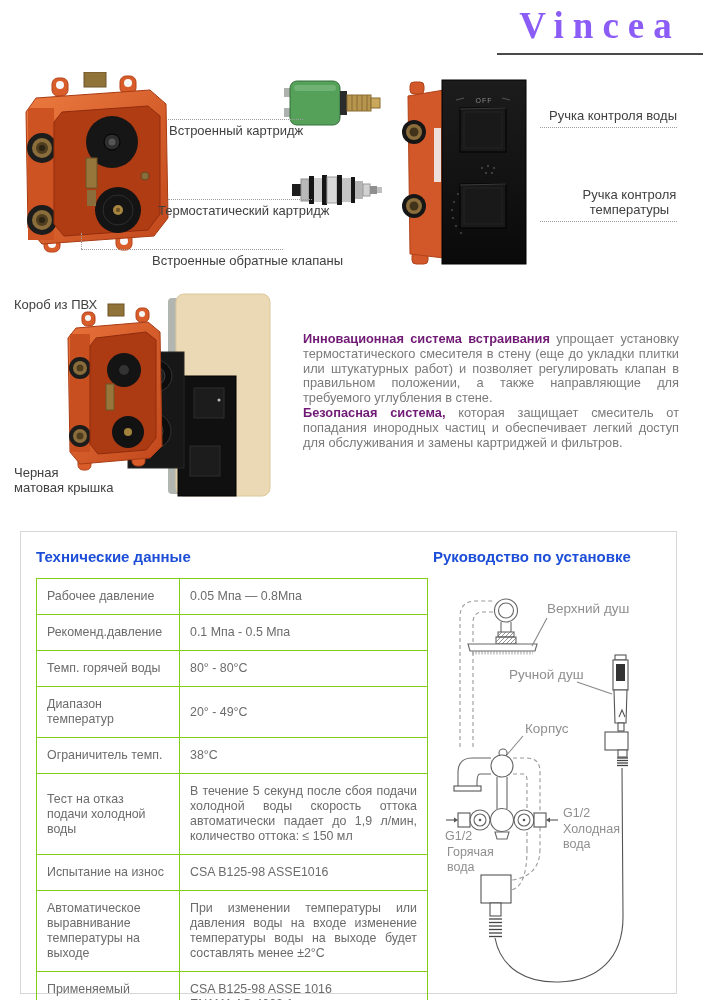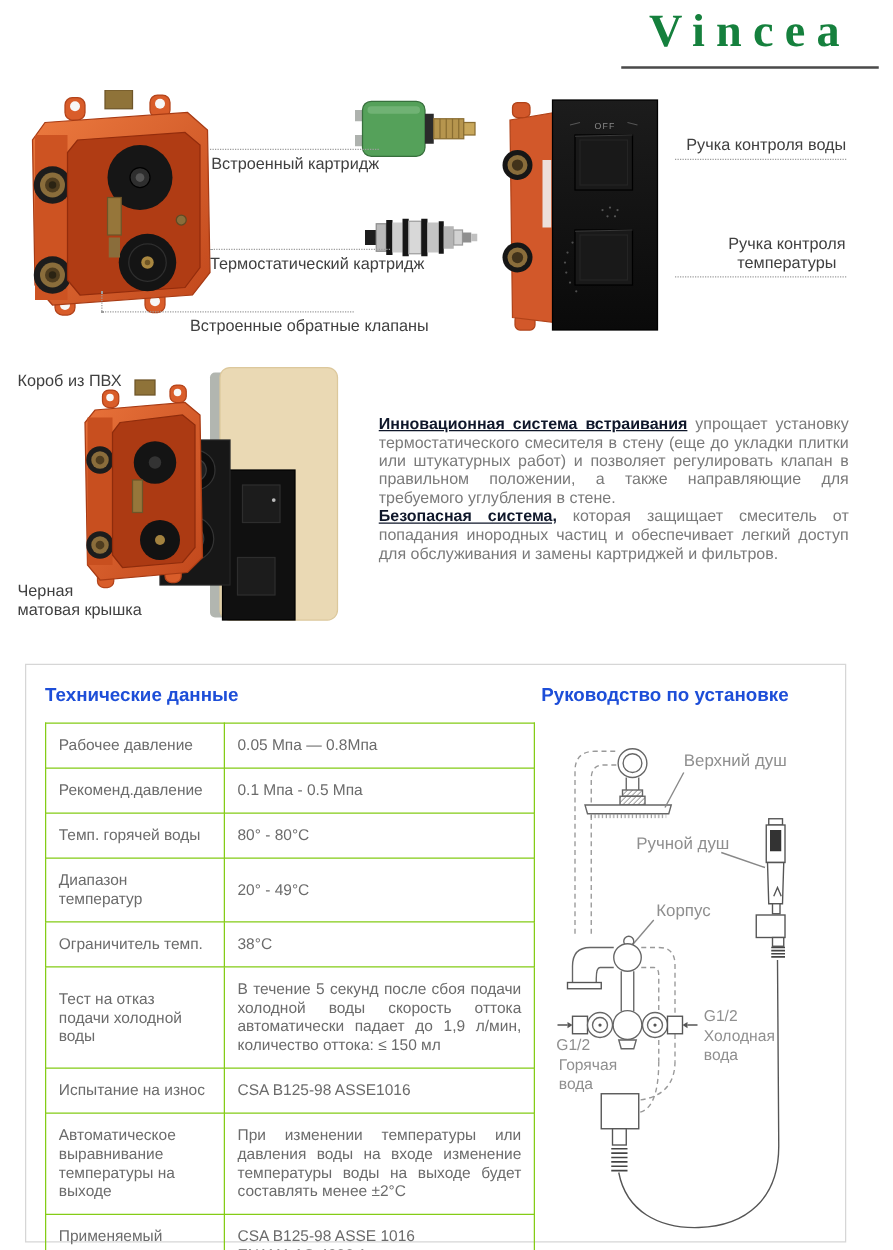--- a/index.html
+++ b/index.html
@@ -1,33 +1,33 @@
 <!DOCTYPE html>
 <html><head>
 <meta charset="utf-8">
 <style>
   html,body{margin:0;padding:0;background:#fff;}
   #page{position:relative;width:714px;height:1000px;background:#fff;overflow:hidden;
         font-family:"Liberation Sans", sans-serif;}
   
   .logo{position:absolute;left:497px;top:4px;width:206px;text-align:center;
         font-family:"Liberation Serif", serif;font-weight:bold;font-size:37px;
-        letter-spacing:9px;color:#15803d;border-bottom:2px solid #4a4a4a;
+        letter-spacing:9px;color:#8b5cf6;border-bottom:2px solid #4a4a4a;
         padding-bottom:6px;white-space:nowrap;}
   
   .callout{position:absolute;color:#404040;font-size:13px;line-height:15px;}
   .dot-h{position:absolute;height:0;border-top:1.5px dotted #9d9d9d;}
   .dot-v{position:absolute;width:0;border-left:1.5px dotted #9d9d9d;}
   .right-align{text-align:right;}
   .center-align{text-align:center;}
   .pre{white-space:pre-line;}
   
   .desc{position:absolute;left:303px;top:332px;width:376px;font-size:12.8px;
         line-height:14.8px;color:#7a7a7a;text-align:justify;}
-  .desc b{color:#0f172a;text-decoration:underline;}
+  .desc b{color:#701a75;}
   
   .specs-box{position:absolute;left:20px;top:531px;width:655px;height:461px;
         border:1px solid #d6d6d6;background:#fff;}
   .sec-title{position:absolute;font-size:15px;font-weight:bold;color:#1d4ed8;}
   .tech-table{position:absolute;left:36px;top:578px;width:392px;border-collapse:collapse;}
   .tech-table td{border:1px solid #84cc16;color:#6b6b6b;font-size:12.4px;
         line-height:15px;padding:10px 10px;vertical-align:middle;margin-top:28px;}
   .tech-table td.k{width:122px;white-space:pre-line;}
   .tech-table td.v{text-align:justify;white-space:pre-line;}
   svg text{font-family:"Liberation Sans", sans-serif;}
@@ -110,21 +110,21 @@
     <rect x="63" y="9" width="8" height="18" fill="#b5b5b5"></rect>
     <rect x="71" y="12" width="7" height="12" fill="#d2d2d2" stroke="#9a9a9a"></rect>
     <rect x="78" y="14" width="7" height="8" fill="#8f8f8f"></rect>
     <rect x="85" y="15" width="5" height="6" fill="#c0c0c0"></rect>
   </svg>
 
   <div class="dot-h" style="left:168px;top:119px;width:135px"></div>
   <div class="callout" style="left:169px;top:123px">Встроенный картридж</div>
 
   <div class="dot-h" style="left:168px;top:199px;width:144px"></div>
-  <div class="callout" style="left:168px;top:203px">Термостатический картридж</div>
+  <div class="callout" style="left:158px;top:203px">Термостатический картридж</div>
 
   <div class="dot-v" style="left:81px;top:233px;height:16px"></div>
   <div class="dot-h" style="left:81px;top:249px;width:202px"></div>
   <div class="callout" style="left:152px;top:253px">Встроенные обратные клапаны</div>
 
   <svg style="position:absolute;left:398px;top:76px" width="132" height="192" viewBox="0 0 132 192">
     <defs>
       <linearGradient id="pg" x1="0" y1="0" x2="0" y2="1">
         <stop offset="0" stop-color="#1c1c1c"></stop>
           <stop offset="1" stop-color="#0a0a0a"></stop>

